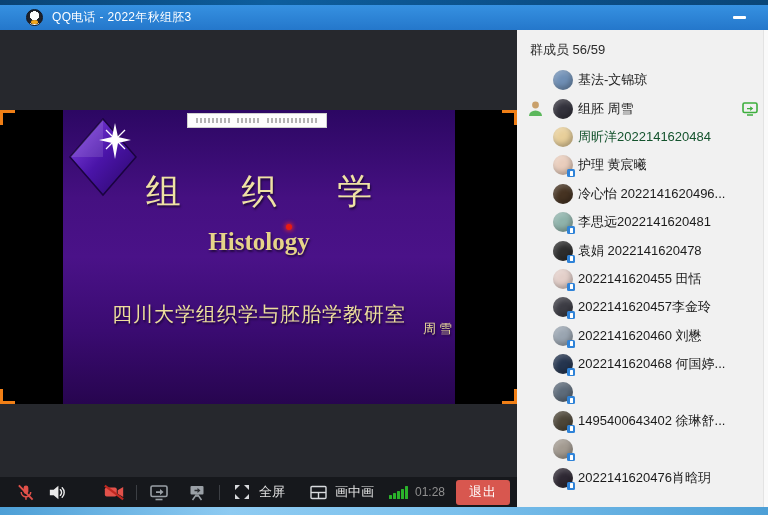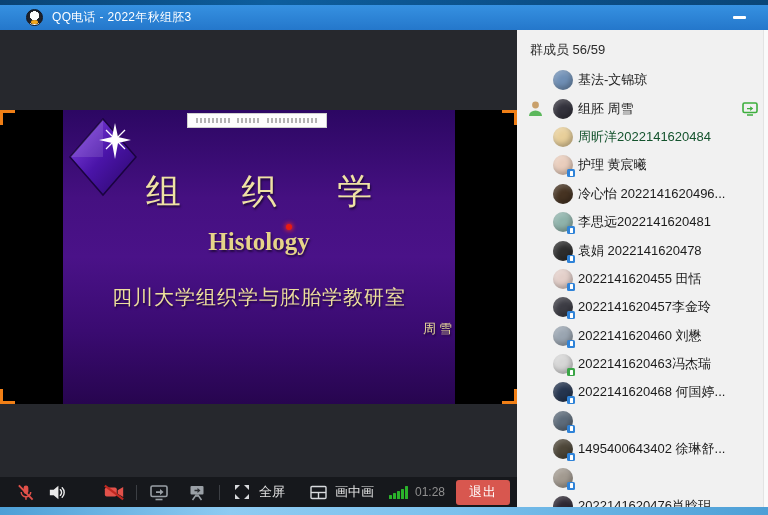--- a/index.html
+++ b/index.html
@@ -33,21 +33,21 @@
   .banner i { display:block; height:5px; opacity:.55;
     background:repeating-linear-gradient(90deg,#777 0 2px,transparent 2px 4px); }
   .banner i.b1{width:34px;} .banner i.b2{width:22px;} .banner i.b3{width:52px;}
   .diamond-wrap { position:absolute; left:5px; top:7px; width:70px; height:80px; }
   .slide-title { position:absolute; left:0; top:58px; width:100%; font-size:35px; color:#efe2a4;
     letter-spacing:26px; text-indent:26px; text-shadow:1px 2px 2px rgba(0,0,0,.55); }
   .laser-dot { position:absolute; left:223px; top:114px; width:6px; height:6px; border-radius:50%;
     background:#e81b12; box-shadow:0 0 4px 1px rgba(255,40,30,.8); }
   .slide-subtitle { position:absolute; left:0; top:118px; width:100%; font-size:25px; font-weight:bold;
     color:#e6d489; text-shadow:1px 2px 2px rgba(0,0,0,.5); }
-  .slide-dept { position:absolute; left:0; top:174px; width:100%; font-size:20px; color:#eddf9c;
+  .slide-dept { position:absolute; left:0; top:191px; width:100%; font-size:20px; color:#eddf9c;
     text-shadow:1px 2px 2px rgba(0,0,0,.5); letter-spacing:1px; }
   .slide-author { position:absolute; left:0; top:210px; width:100%; font-size:13px; color:#eddf9c;
     text-shadow:1px 2px 2px rgba(0,0,0,.5); letter-spacing:3px;text-align:right; }
 
   
   .bracket { position:absolute; width:15px; height:15px; }
   .bracket.tl { left:0; top:0; border-left:3px solid #f07f16; border-top:3px solid #f07f16; }
   .bracket.tr { right:0; top:0; border-right:3px solid #f07f16; border-top:3px solid #f07f16; }
   .bracket.bl { left:0; bottom:0; border-left:3px solid #f07f16; border-bottom:3px solid #f07f16; }
   .bracket.br { right:0; bottom:0; border-right:3px solid #f07f16; border-bottom:3px solid #f07f16; }
@@ -359,35 +359,20 @@
     </span>
     <span class="avatar" style="background: rgb(154, 165, 177);">
             <span class="badge" style="background: rgb(47, 131, 216);"></span>
           </span>
     <span class="member-name">2022141620460 刘懋</span>
     <span class="share-slot">
       
     </span>
   </div>
 
-  <div class="member-row">
-    <span class="speaker-slot">
-      <svg class="speaker-person" width="17" height="17" viewBox="0 0 17 17" style="visibility: hidden;">
-        <circle cx="8.5" cy="5" r="3.4" fill="#c9a06b"></circle>
-        <path d="M2 16 a6.5 5.5 0 0 1 13 0 z" fill="#5cb85c"></path>
-      </svg>
-    </span>
-    <span class="avatar" style="background: rgb(214, 214, 214);">
-            <span class="badge" style="background: rgb(58, 165, 70);"></span>
-          </span>
-    <span class="member-name">2022141620463冯杰瑞</span>
-    <span class="share-slot">
-      
-    </span>
-  </div>
 
   <div class="member-row">
     <span class="speaker-slot">
       <svg class="speaker-person" width="17" height="17" viewBox="0 0 17 17" style="visibility: hidden;">
         <circle cx="8.5" cy="5" r="3.4" fill="#c9a06b"></circle>
         <path d="M2 16 a6.5 5.5 0 0 1 13 0 z" fill="#5cb85c"></path>
       </svg>
     </span>
     <span class="avatar" style="background: rgb(37, 53, 79);">
             <span class="badge" style="background: rgb(47, 131, 216);"></span>

